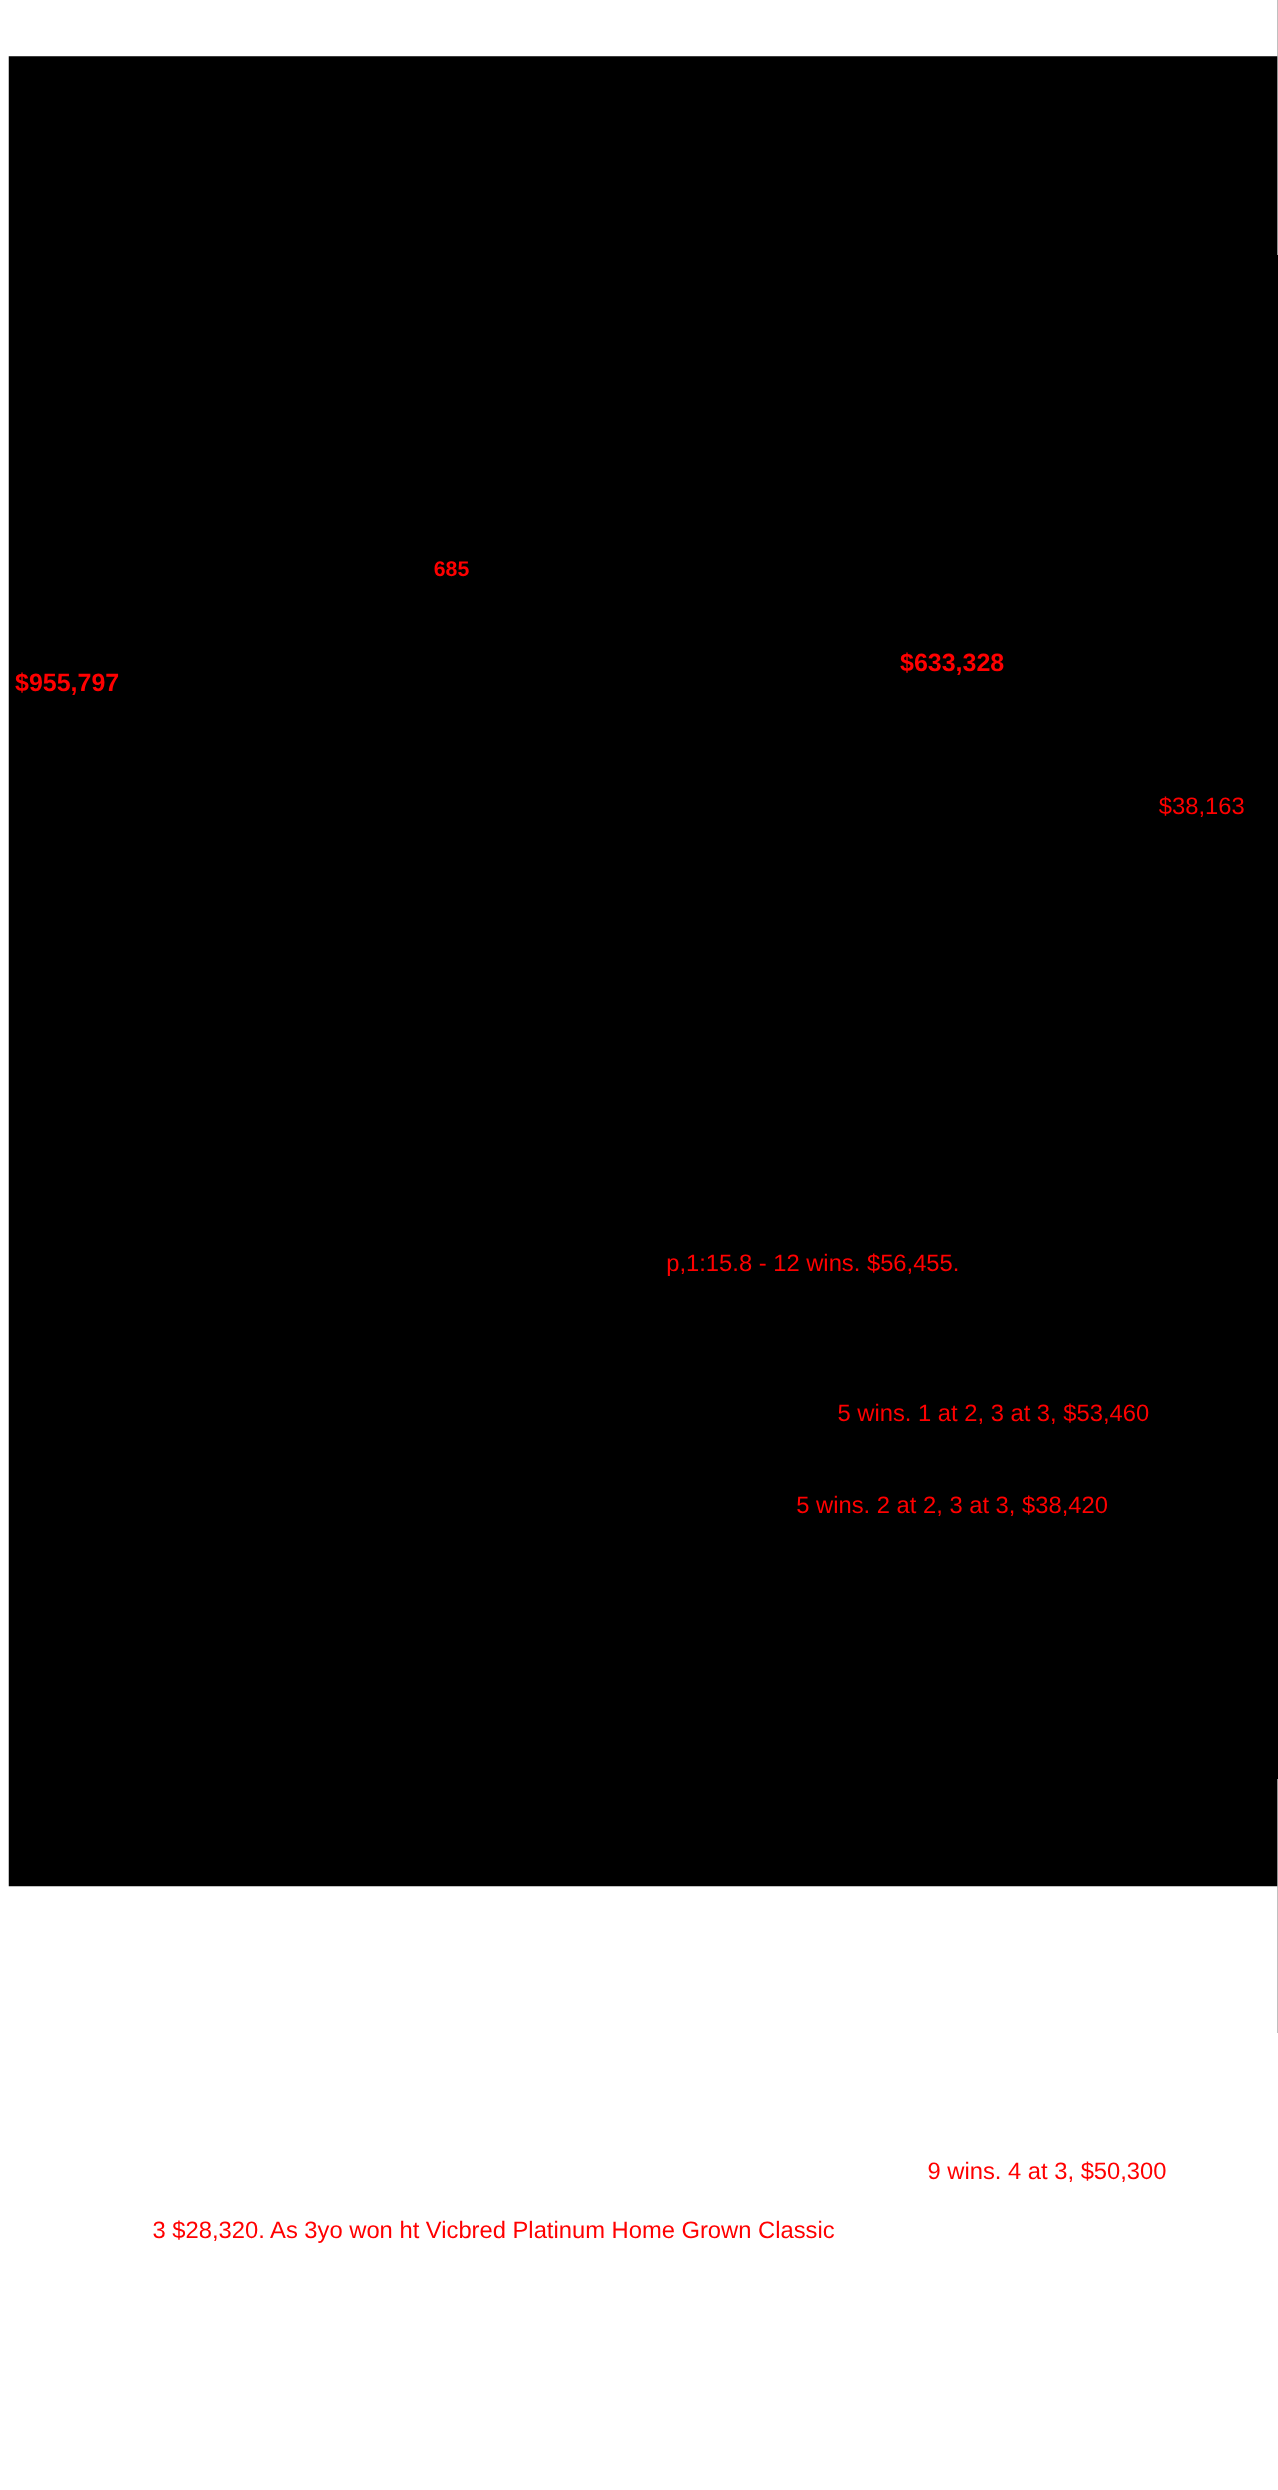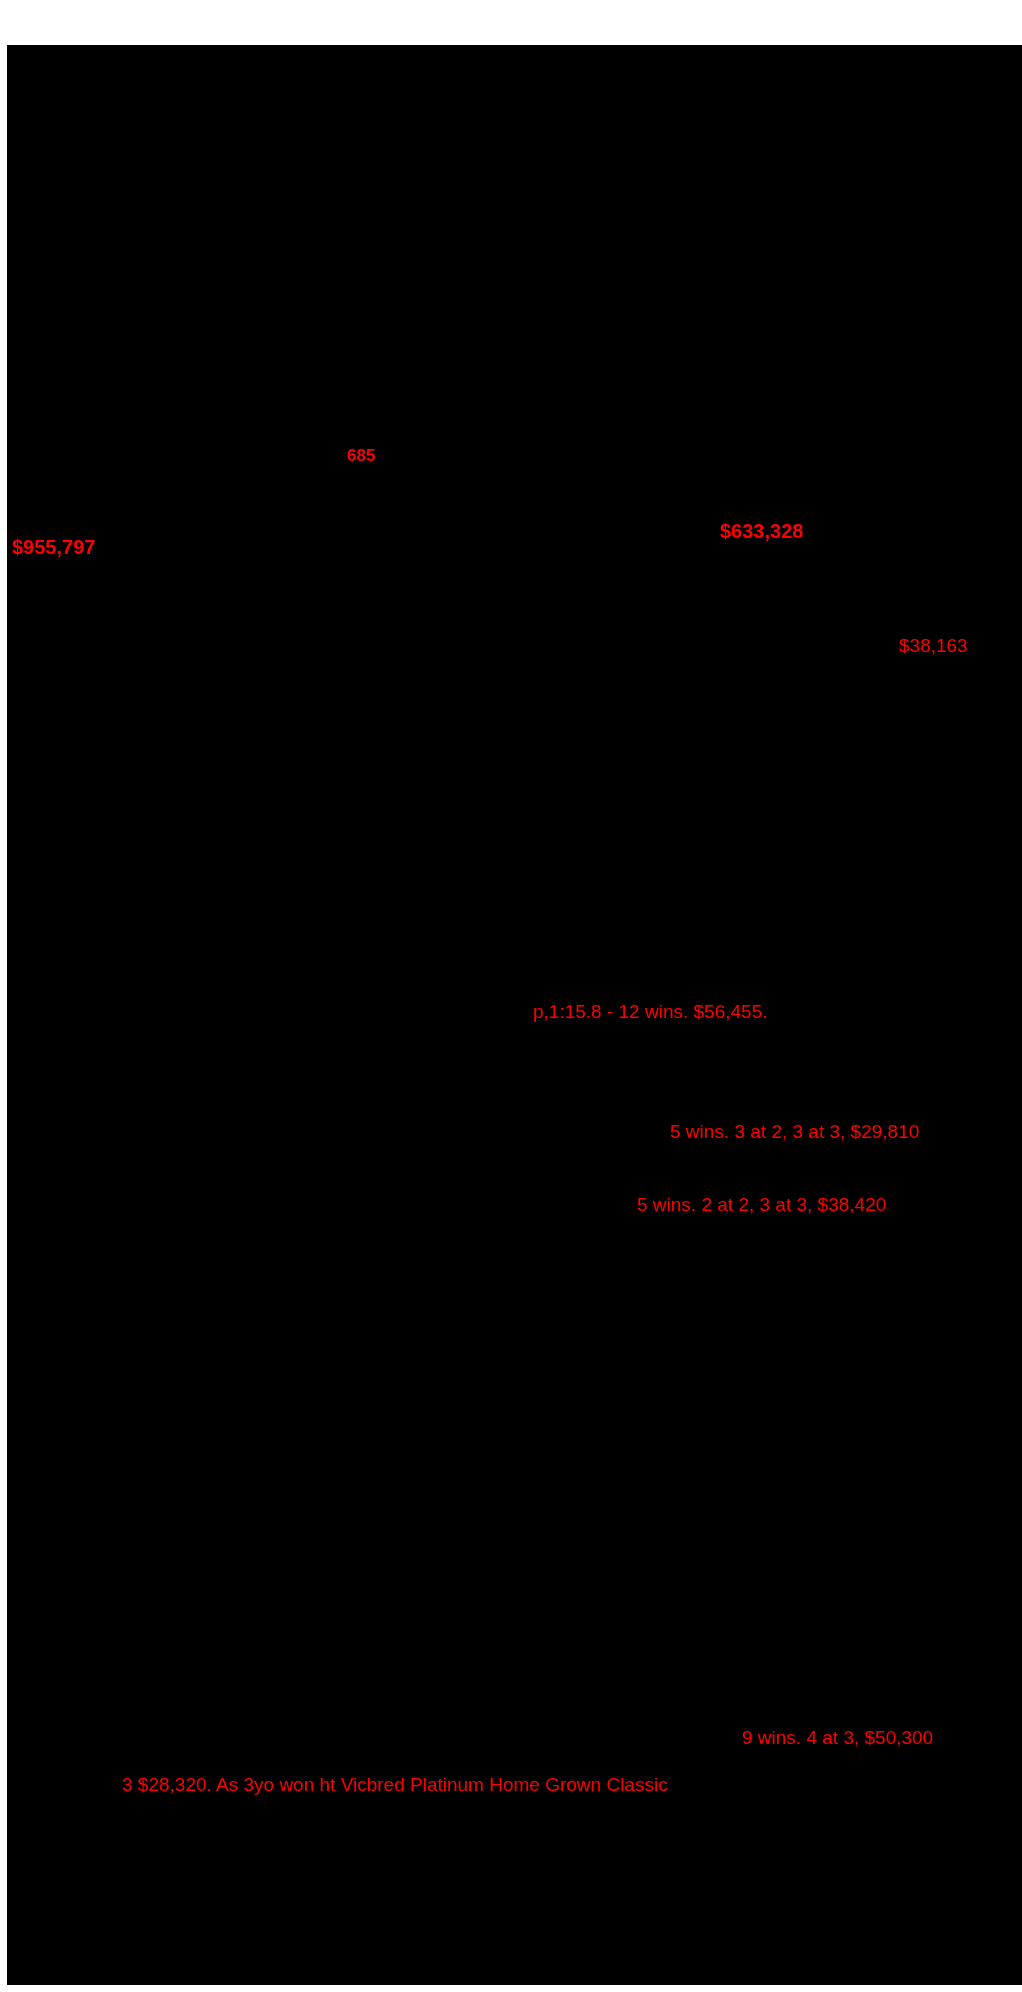--- a/index.html
+++ b/index.html
@@ -10,21 +10,21 @@
     height: 1992px;
     position: relative;
     font-family: "Liberation Sans", sans-serif;
     overflow: hidden;
   }
   .page {
     position: absolute;
     left: 7px;
     top: 45px;
     width: 1015px;
-    height: 1940px;
+    height: 1464px;
     background: #000000;
   }
   .ann {
     position: absolute;
     color: #ff0000;
     white-space: nowrap;
     line-height: 1.1;
   }
   .reg {
     font-size: 19px;
@@ -38,21 +38,21 @@
     font-size: 17px;
     font-weight: 700;
   }
   .bold-inline {
     font-weight: 700;
   }
   
   .pos-lot        { left: 340px; top: 402px; }   
   .pos-earn1      { left: 5px;   top: 451px; margin-top: 40px; }
   .pos-earn2      { left: 713px; top: 475px; }
-  .pos-earn3      { left: 892px; top: 591px; }
+  .pos-earn3      { left: 920px; top: 591px; }
   .pos-idealglory { left: 25px;  top: 638px; }
   .pos-record     { left: 526px; top: 957px; }
   .pos-wins1      { left: 663px; top: 1077px; }
   .pos-wins2      { left: 630px; top: 1150px; }
   .pos-wins3      { left: 735px; top: 1683px; }
   .pos-lacap1     { left: 89px;  top: 1706px; }
   .pos-lacap2     { left: 115px; top: 1730px; }
 </style>
 </head>
 <body>
@@ -63,21 +63,21 @@
 
   <div class="ann bold-lg pos-earn1">$955,797</div>
 
   <div class="ann bold-lg pos-earn2">$633,328</div>
 
   <div class="ann reg pos-earn3">$38,163</div>
 
 
   <div class="ann reg pos-record">p,1:15.8 - 12 wins. $56,455.</div>
 
-  <div class="ann reg pos-wins1">5 wins. 3 at 2, 3 at 3, $29,810</div>
+  <div class="ann reg pos-wins1">5 wins. 1 at 2, 3 at 3, $53,460</div>
 
   <div class="ann reg pos-wins2">5 wins. 2 at 2, 3 at 3, $38,420</div>
 
   <div class="ann reg pos-wins3">9 wins. 4 at 3, $50,300</div>
 
 
   <div class="ann reg pos-lacap2">3 $28,320. As 3yo won ht Vicbred Platinum Home Grown Classic</div>
 
 </div>
 

